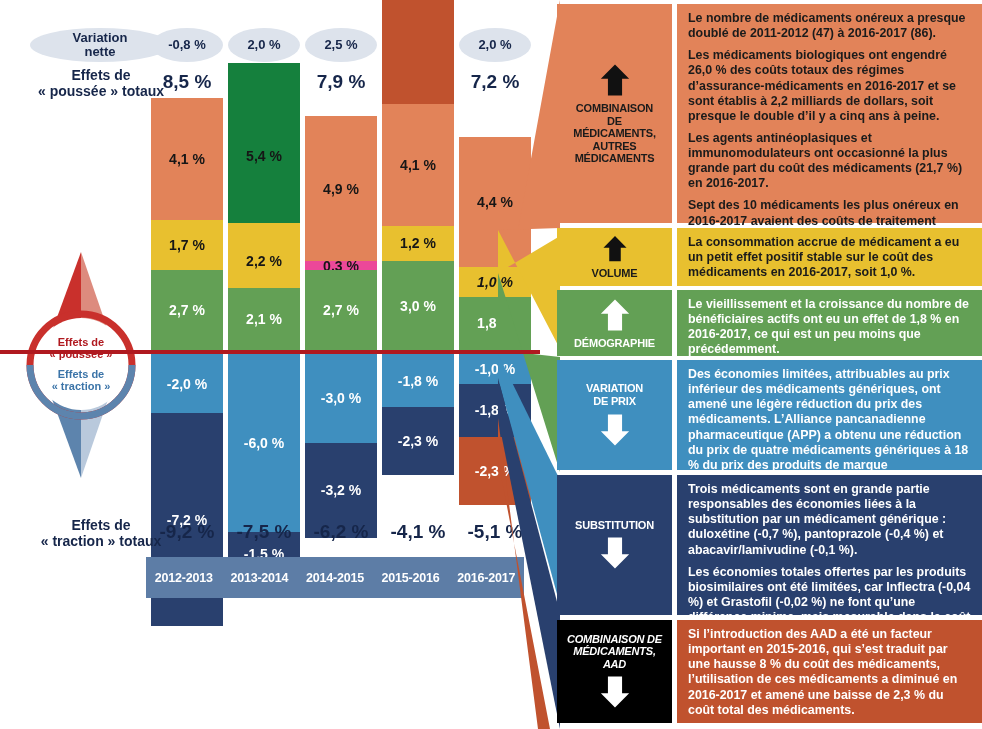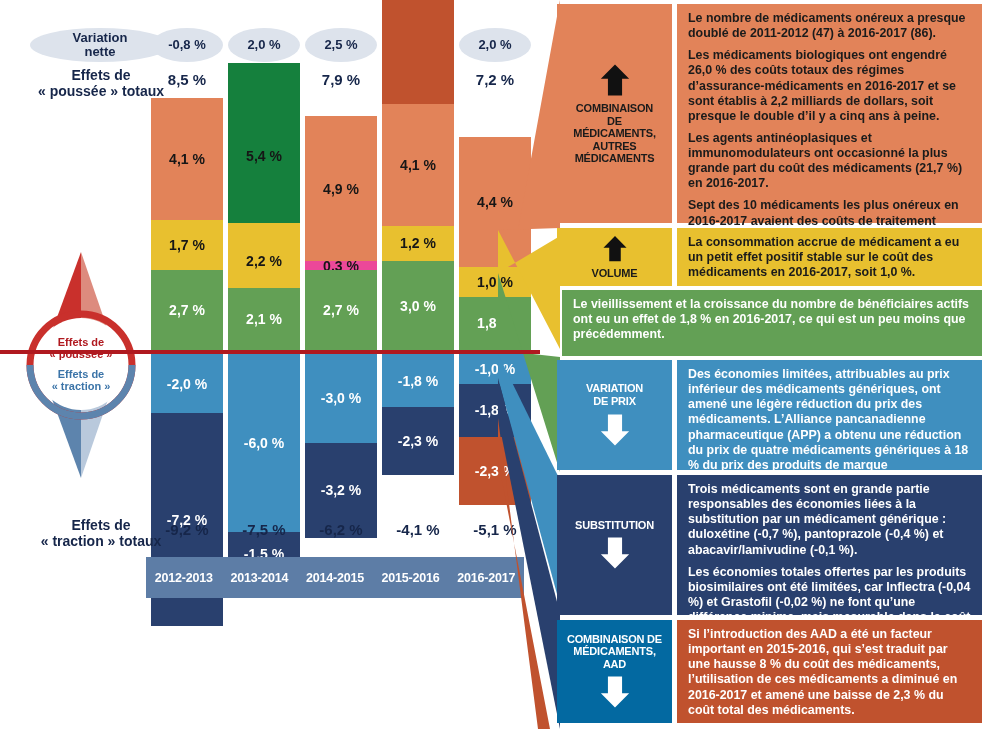--- a/index.html
+++ b/index.html
@@ -17,21 +17,21 @@
     background:#dde3ec;display:flex;align-items:center;justify-content:center;
     font-size:13px;font-weight:700;color:#16264a;text-align:center;line-height:1.05;
   }
   .pill.label{font-weight:700;font-size:13px;}
   #tot-push-row{left:0;top:66px;width:540px;height:34px;}
   .totlab{
     position:absolute;font-size:14px;font-weight:700;color:#16264a;text-align:center;
     line-height:1.12;
   }
   .totval{
-    position:absolute;font-size:15px;font-weight:700;color:#16264a;text-align:center;
+    position:absolute;font-size:19px;font-weight:700;color:#16264a;text-align:center;
   }
 
   
   #plot{left:0;top:0;width:545px;height:600px;}
   .bar-seg{
     position:absolute;display:flex;align-items:center;justify-content:center;
     font-size:14px;font-weight:700;box-sizing:border-box;
   }
   .seg-lbl{pointer-events:none;white-space:nowrap;}
   #zero-line{
@@ -162,21 +162,21 @@
       <div class="bar-seg" style="left: 382px; top: 354px; width: 72px; height: 53.28px; background: rgb(63, 143, 191);">
         <span class="seg-lbl" style="color: rgb(255, 255, 255);">-1,8 %</span>
       </div>
       <div class="bar-seg" style="left: 382px; top: 407.28px; width: 72px; height: 68.08px; background: rgb(41, 64, 110);">
         <span class="seg-lbl" style="color: rgb(255, 255, 255);">-2,3 %</span>
       </div>
       <div class="bar-seg" style="left: 459px; top: 136.88px; width: 72px; height: 130.24px; background: rgb(226, 131, 89);">
         <span class="seg-lbl" style="color: rgb(22, 22, 22);">4,4 %</span>
       </div>
       <div class="bar-seg" style="left: 459px; top: 267.12px; width: 72px; height: 29.6px; background: rgb(232, 192, 47);">
-        <span class="seg-lbl" style="color: rgb(22, 22, 22);">1,0 %</span>
+        <span class="seg-lbl" style="color: rgb(22, 22, 22); font-style: italic;">1,0 %</span>
       </div>
       <div class="bar-seg" style="left: 459px; top: 296.72px; width: 72px; height: 53.28px; background: rgb(99, 160, 85);">
         <span class="seg-lbl" style="color: rgb(255, 255, 255);">1,8 %</span>
       </div>
       <div class="bar-seg" style="left: 459px; top: 354px; width: 72px; height: 29.6px; background: rgb(63, 143, 191);">
         <span class="seg-lbl" style="color: rgb(255, 255, 255);">-1,0 %</span>
       </div>
       <div class="bar-seg" style="left: 459px; top: 383.6px; width: 72px; height: 53.28px; background: rgb(41, 64, 110);">
         <span class="seg-lbl" style="color: rgb(255, 255, 255);">-1,8 %</span>
       </div>
@@ -262,20 +262,26 @@
         <svg class="arrow" width="34" height="36" viewBox="0 0 52 56">
               <path d="M26,4 L48,26 L37,26 L37,52 L15,52 L15,26 L4,26 Z" fill="#111111"></path>
         </svg>
         <div class="cap">VOLUME</div>
       </div>
       <div class="p-body" style="background: rgb(232, 192, 47); color: rgb(27, 27, 27);">
         <p>La consommation accrue de médicament a eu un petit effet positif stable sur le coût des médicaments en 2016-2017, soit 1,0 %.</p>
       </div>
     </div>
     <div class="panel" style="top: 290px; height: 66px;">
+      <div class="p-icon" style="background: rgb(99, 160, 85); color: rgb(255, 255, 255);">
+        <svg class="arrow" width="34" height="36" viewBox="0 0 52 56">
+              <path d="M26,4 L48,26 L37,26 L37,52 L15,52 L15,26 L4,26 Z" fill="#ffffff"></path>
+        </svg>
+        <div class="cap">DÉMOGRAPHIE</div>
+      </div>
       <div class="p-body" style="background: rgb(99, 160, 85); color: rgb(255, 255, 255);">
         <p>Le vieillissement et la croissance du nombre de bénéficiaires actifs ont eu un effet de 1,8 % en 2016-2017, ce qui est un peu moins que précédemment.</p>
       </div>
     </div>
     <div class="panel" style="top: 360px; height: 110px;">
       <div class="p-icon" style="background: rgb(63, 143, 191); color: rgb(255, 255, 255);">
         <div class="cap">VARIATION<br>DE PRIX</div>
         <svg class="arrow" width="34" height="36" viewBox="0 0 52 56">
               <path d="M26,52 L48,30 L37,30 L37,4 L15,4 L15,30 L4,30 Z" fill="#ffffff"></path>
         </svg>
@@ -290,21 +296,21 @@
         <svg class="arrow" width="34" height="36" viewBox="0 0 52 56">
               <path d="M26,52 L48,30 L37,30 L37,4 L15,4 L15,30 L4,30 Z" fill="#ffffff"></path>
         </svg>
       </div>
       <div class="p-body" style="background: rgb(41, 64, 110); color: rgb(255, 255, 255);">
         <p>Trois médicaments sont en grande partie responsables des économies liées à la substitution par un médicament générique : duloxétine (-0,7 %), pantoprazole (-0,4 %) et abacavir/lamivudine (-0,1 %).</p>
         <p>Les économies totales offertes par les produits biosimilaires ont été limitées, car Inflectra (-0,04 %) et Grastofil (-0,02 %) ne font qu’une différence minime, mais mesurable dans le coût global des médicaments.</p>
       </div>
     </div>
     <div class="panel" style="top: 620px; height: 103px;">
-      <div class="p-icon" style="background: #0369a1; color: rgb(255, 255, 255);">
+      <div class="p-icon" style="background: #000000; color: rgb(255, 255, 255); font-style: italic;">
         <div class="cap">COMBINAISON DE<br>MÉDICAMENTS,<br>AAD</div>
         <svg class="arrow" width="34" height="36" viewBox="0 0 52 56">
               <path d="M26,52 L48,30 L37,30 L37,4 L15,4 L15,30 L4,30 Z" fill="#ffffff"></path>
         </svg>
       </div>
       <div class="p-body" style="background: rgb(192, 82, 46); color: rgb(255, 255, 255);">
         <p>Si l’introduction des AAD a été un facteur important en 2015-2016, qui s’est traduit par une hausse 8 % du coût des médicaments, l’utilisation de ces médicaments a diminué en 2016-2017 et amené une baisse de 2,3 % du coût total des médicaments.</p>
       </div>
     </div>
   </div>

